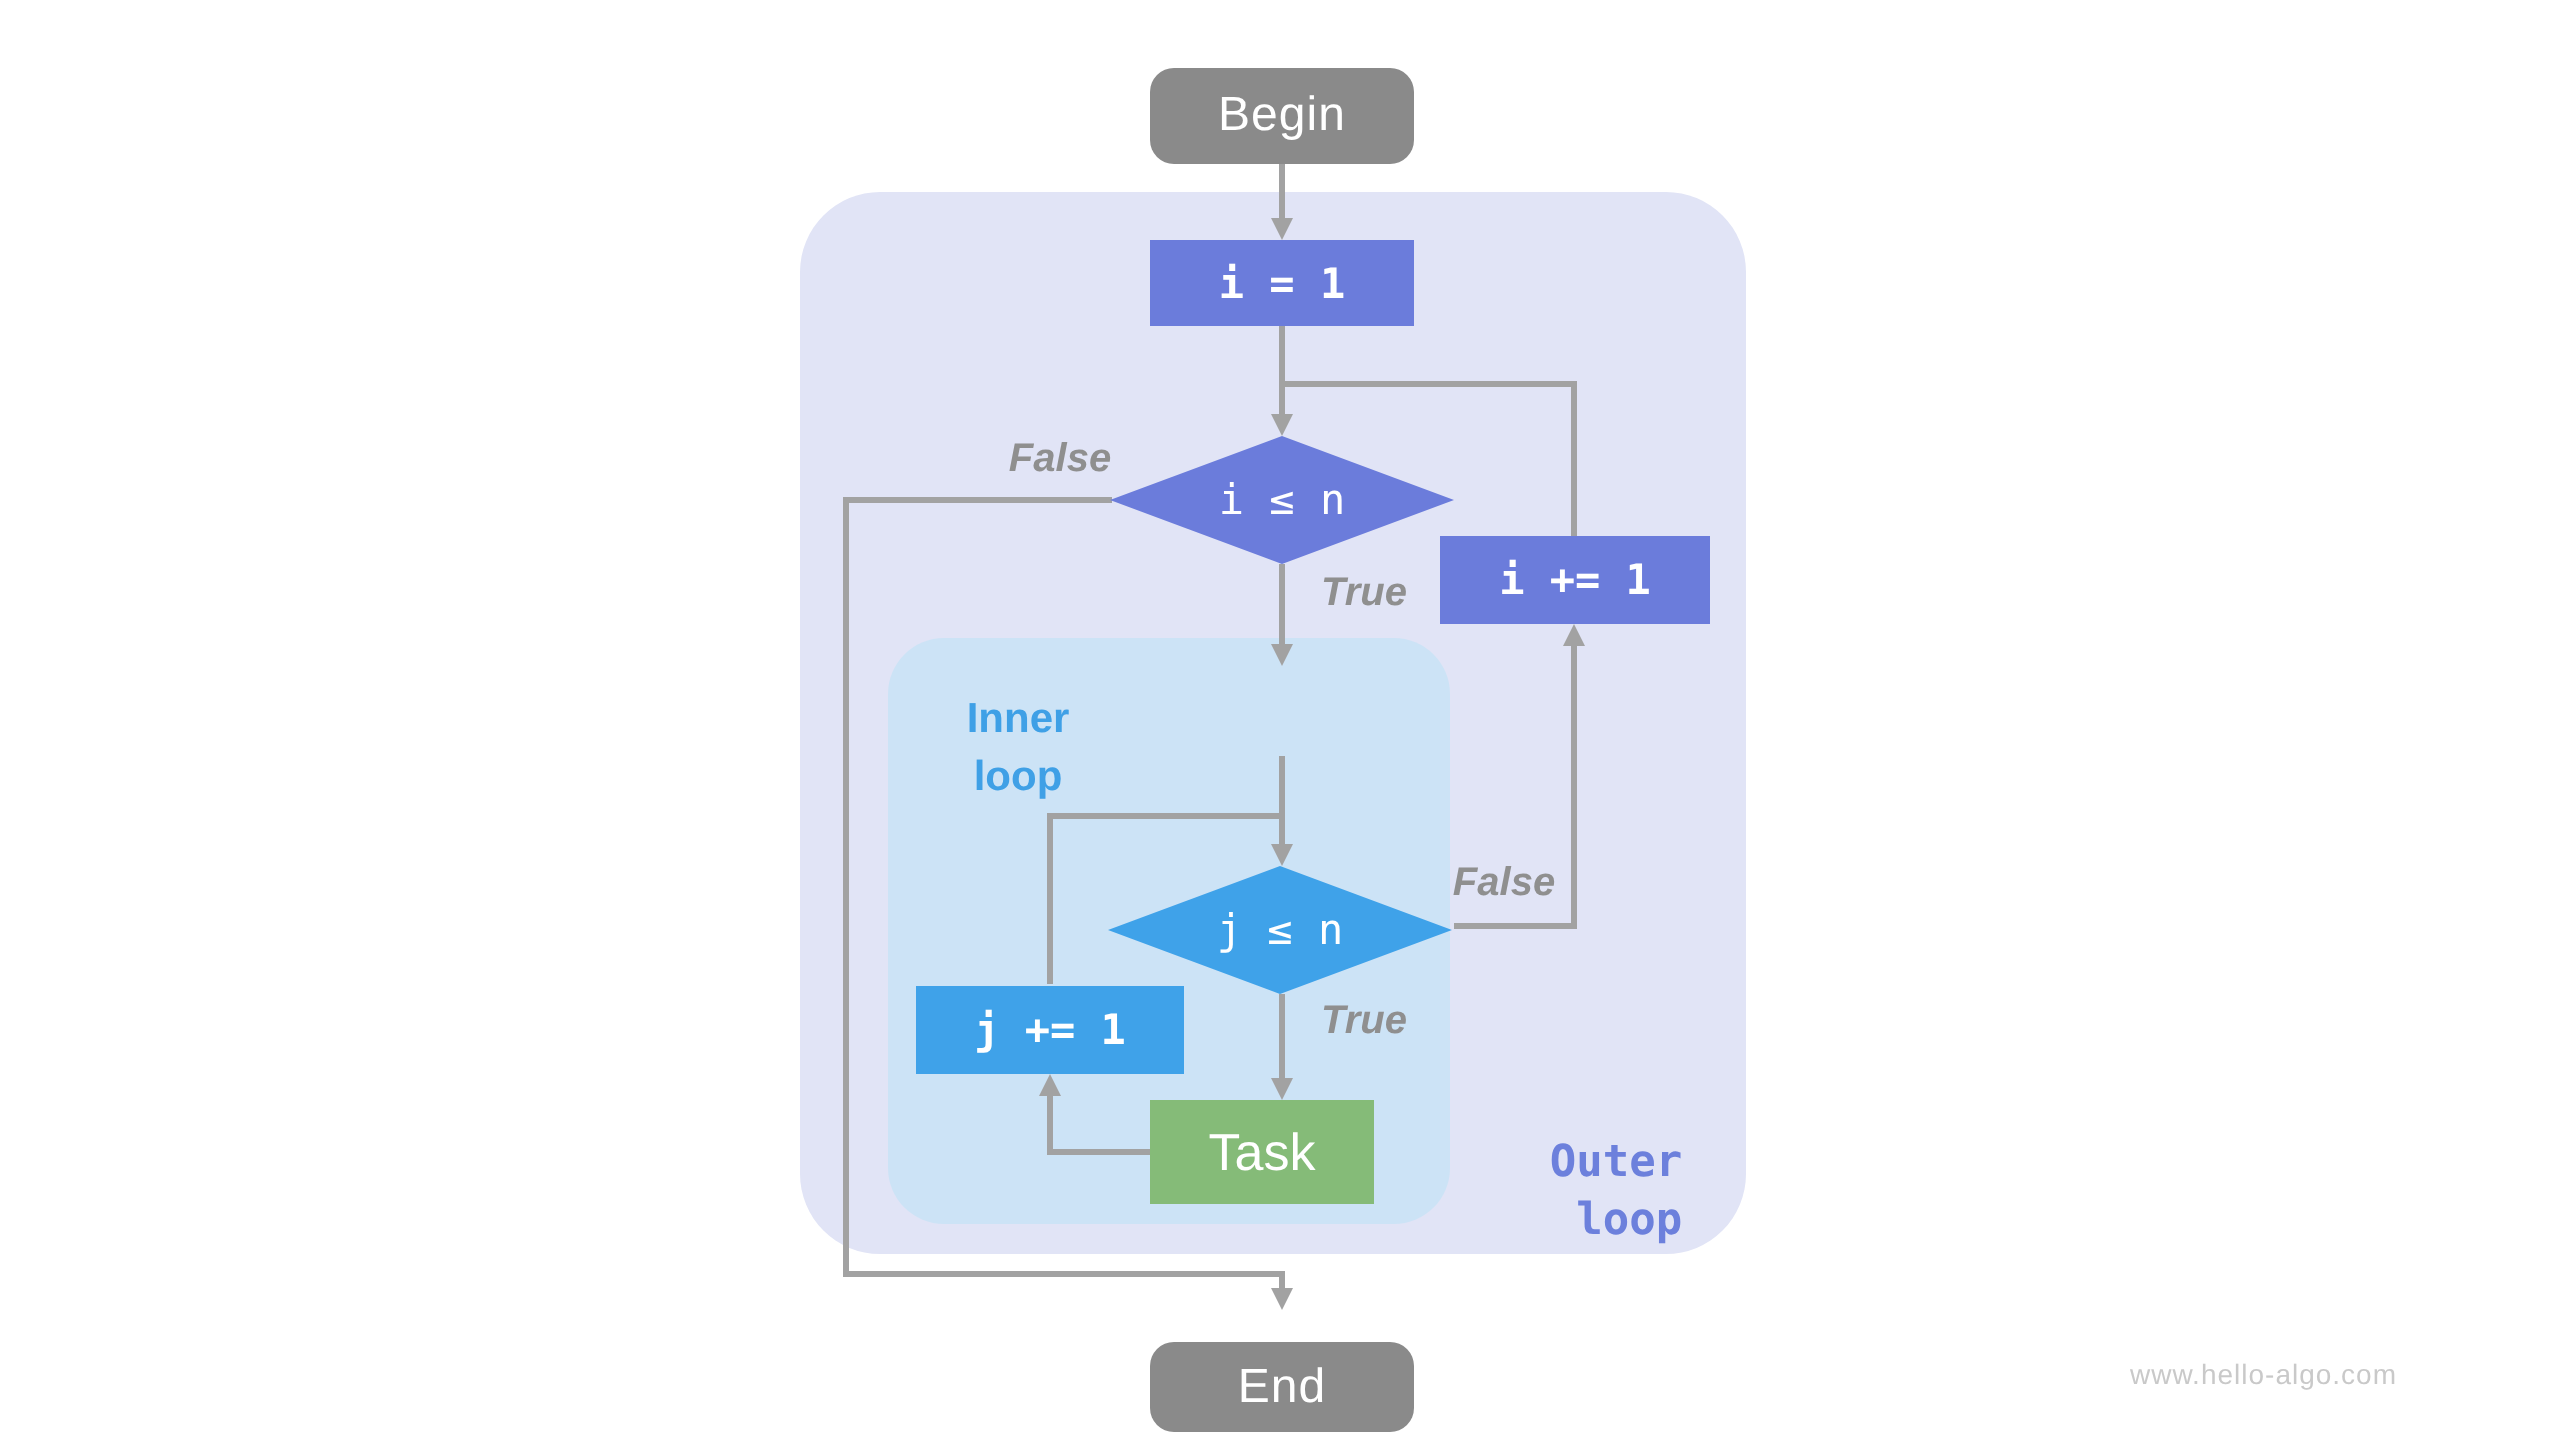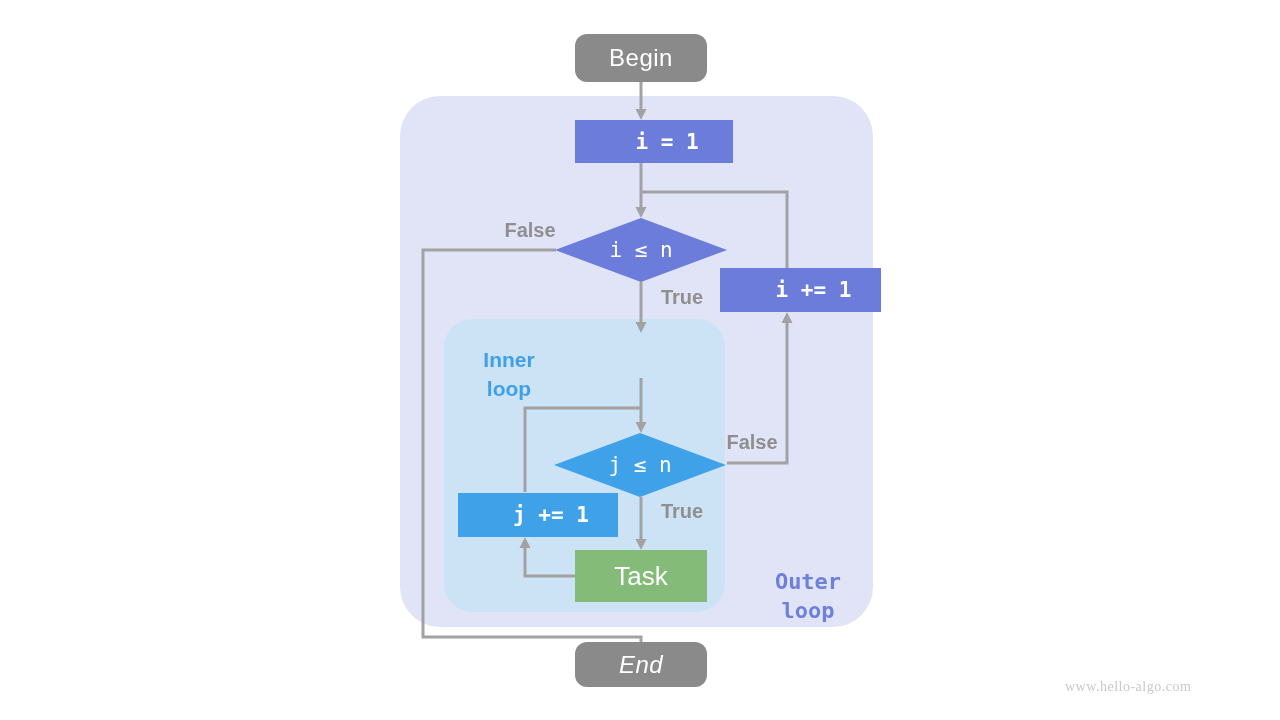--- a/index.html
+++ b/index.html
@@ -22,61 +22,61 @@
   .node{
     position:absolute;display:flex;align-items:center;justify-content:center;
     color:#ffffff;
   }
   .terminal{
     background:var(--terminal_bg);border-radius:12px;
     font-size:24px;letter-spacing:0.5px;margin-top:16px;
   }
   .process{
     font-family:"DejaVu Sans Mono","Liberation Mono",monospace;
-    font-weight:bold;font-size:21px;padding-left:26px;
+    font-weight:bold;font-size:21px;
   }
   .decision{
     font-family:"DejaVu Sans Mono","Liberation Mono",monospace;
     font-weight:normal;font-size:21px;
     clip-path:polygon(50% 0%,100% 50%,50% 100%,0% 50%);
   }
   .purple{background:var(--purple);}
   .blue{background:var(--blue);}
   .green{background:var(--green);}
   #node-begin{left:575px;top:18px;width:132px;height:48px;}
   #node-init-i{left:575px;top:120px;width:132px;height:43px;}
   #node-cond-i{left:555px;top:218px;width:172px;height:64px;}
   #node-inc-i{left:720px;top:268px;width:135px;height:44px;}
   #node-init-j{left:575px;top:333px;width:132px;height:45px;}
   #node-cond-j{left:554px;top:433px;width:172px;height:64px;}
   #node-inc-j{left:458px;top:493px;width:134px;height:44px;}
-  #node-task{left:575px;top:550px;width:132px;height:52px;font-size:26px;}
-  #node-end{left:575px;top:626px;width:132px;height:45px;font-style:italic;}
+  #node-task{left:575px;top:550px;width:112px;height:52px;font-size:26px;}
+  #node-end{left:575px;top:655px;width:132px;height:45px;}
   .edge-label{
     position:absolute;transform:translate(-50%,-50%);
-    font-weight:bold;font-size:20px;color:var(--edge_label);white-space:nowrap;
+    font-weight:bold;font-size:20px;color:var(--edge_label);white-space:nowrap;font-style:italic;
   }
   #label-outer-false{left:530px;top:230px;}
   #label-outer-true{left:682px;top:297px;}
   #label-inner-false{left:752px;top:442px;}
   #label-inner-true{left:682px;top:511px;}
   .region-label{
     position:absolute;transform:translate(-50%,-50%);
     text-align:center;font-weight:bold;white-space:nowrap;margin-top:12px;
   }
   #label-inner-loop{
     left:509px;top:362px;font-size:21px;line-height:29px;color:var(--inner_label);
   }
   #label-outer-loop{
     left:808px;top:584px;font-family:"DejaVu Sans Mono","Liberation Mono",monospace;
-    font-size:22px;line-height:29px;color:var(--outer_label);
+    font-size:22px;line-height:29px;color:var(--outer_label);text-align:right;
   }
   #watermark{
     position:absolute;left:1065px;top:679px;
-    font-family:Liberation Serif, serif;
+    font-family:Liberation Sans, sans-serif;
     font-size:14px;color:var(--watermark);letter-spacing:0.5px;
   }
 </style>
 </head>
 <body>
 
 <div id="stage">
 
   <div id="outer-region" class="region"></div>
   <div id="inner-region" class="region"></div>

